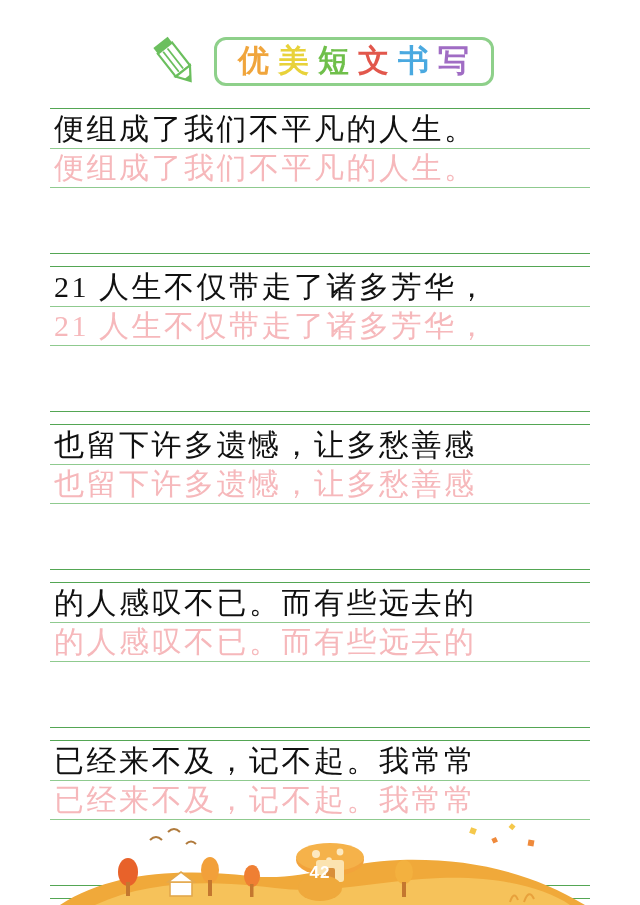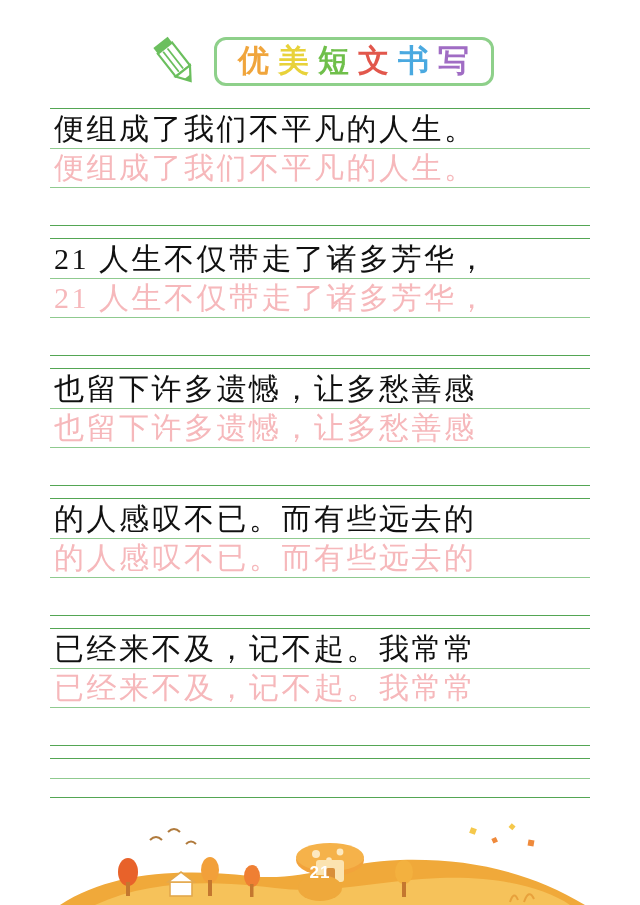--- a/index.html
+++ b/index.html
@@ -62,21 +62,21 @@
     margin: 0 auto;
     width: 540px;
     padding-top: 4px;
   }
   .block {
     position: relative;
     margin-bottom: 12px;
   }
   .staff {
     position: relative;
-    height: 118px;
+    height: 146px;
     border-top: 1.6px solid #53a653;
     border-bottom: 1.6px solid #53a653;
     box-sizing: border-box;
   }
   .staff .mid {
     position: absolute;
     left: 0;
     right: 0;
     height: 0;
     border-top: 1px solid #8fca8f;
@@ -292,14 +292,14 @@
     <rect x="510" y="14" width="5" height="5" fill="#f5c84b" transform="rotate(40 512 16)"></rect>
     <rect x="528" y="30" width="6" height="6" fill="#ef8a3c" transform="rotate(10 531 33)"></rect>
 
     <g stroke="#e8a13c" stroke-width="2" fill="none">
       <path d="M510 92 q4 -12 8 -2"></path>
       <path d="M524 92 q5 -14 10 -3"></path>
     </g>
 
     <ellipse cx="320" cy="78" rx="22" ry="13" fill="#efa93c"></ellipse>
   </svg>
-  <div class="page-number">21</div>
+  <div class="page-number">42</div>
 </div>
 
 </body></html>

